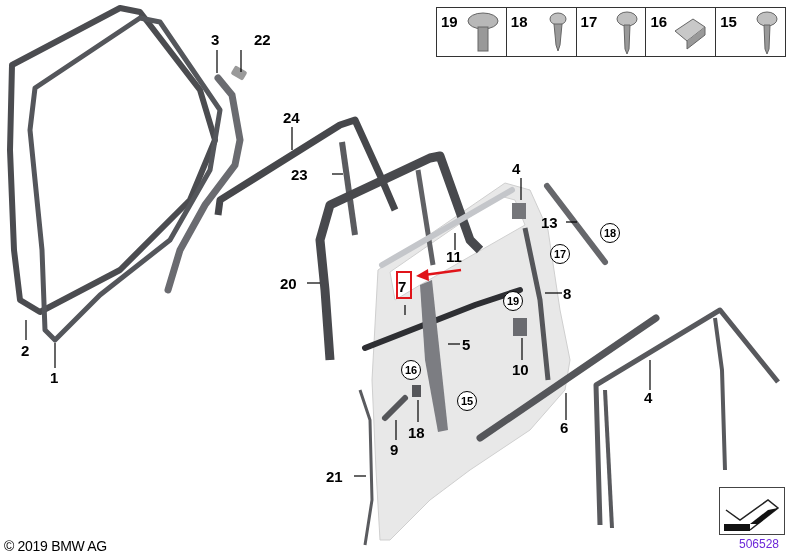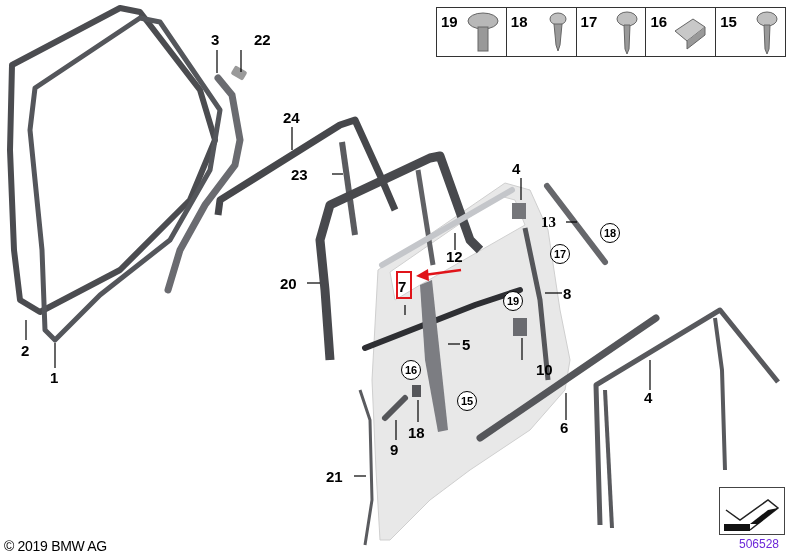--- a/index.html
+++ b/index.html
@@ -91,25 +91,25 @@
   <polygon points="416,276 428,269 429,281" fill="#e0141a"></polygon>
 </svg>
 
 <div class="callout" style="left:50px;top:370px;">1</div>
 <div class="callout" style="left:21px;top:343px;">2</div>
 <div class="callout" style="left:211px;top:32px;">3</div>
 <div class="callout" style="left:232px;top:32px;margin-left:22px;">22</div>
 <div class="callout" style="left:283px;top:110px;">24</div>
 <div class="callout" style="left:291px;top:167px;">23</div>
 <div class="callout" style="left:280px;top:276px;">20</div>
-<div class="callout" style="left:446px;top:249px;">12</div>
+<div class="callout" style="left:446px;top:249px;">11</div>
 <div class="callout" style="left:512px;top:161px;">4</div>
-<div class="callout" style="left:541px;top:215px;font-family:Liberation Serif, serif;">13</div>
+<div class="callout" style="left:541px;top:215px;">13</div>
 <div class="callout" style="left:563px;top:286px;">8</div>
-<div class="callout" style="left:536px;top:362px;text-align:center;">10</div>
+<div class="callout" style="left:512px;top:362px;text-align:center;">10</div>
 <div class="hl" style="left:396px;top:271px;width:16px;height:28px;"></div>
 <div class="callout" style="left:398px;top:279px;">7</div>
 <div class="callout" style="left:462px;top:337px;">5</div>
 <div class="callout" style="left:644px;top:390px;">4</div>
 <div class="callout" style="left:560px;top:420px;">6</div>
 <div class="callout" style="left:408px;top:425px;">18</div>
 <div class="callout" style="left:390px;top:442px;">9</div>
 <div class="callout" style="left:326px;top:469px;">21</div>
 
 <div class="circ" style="left:600px;top:223px;">18</div>

